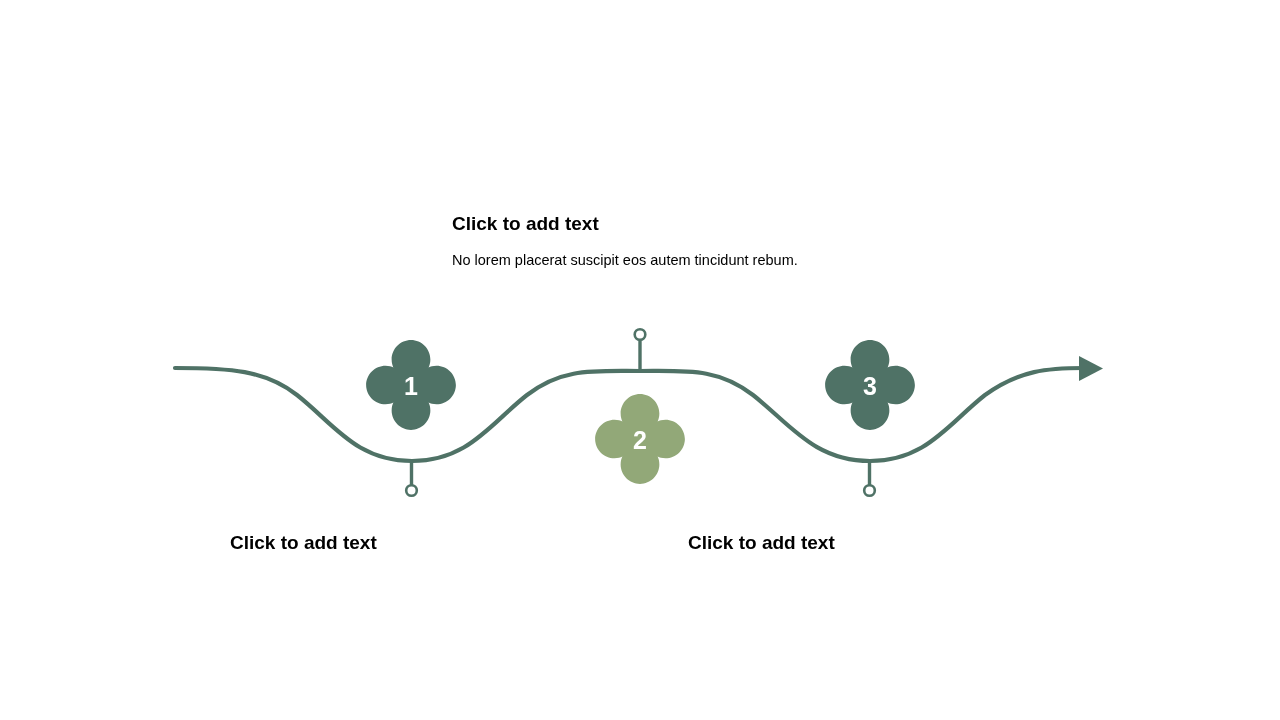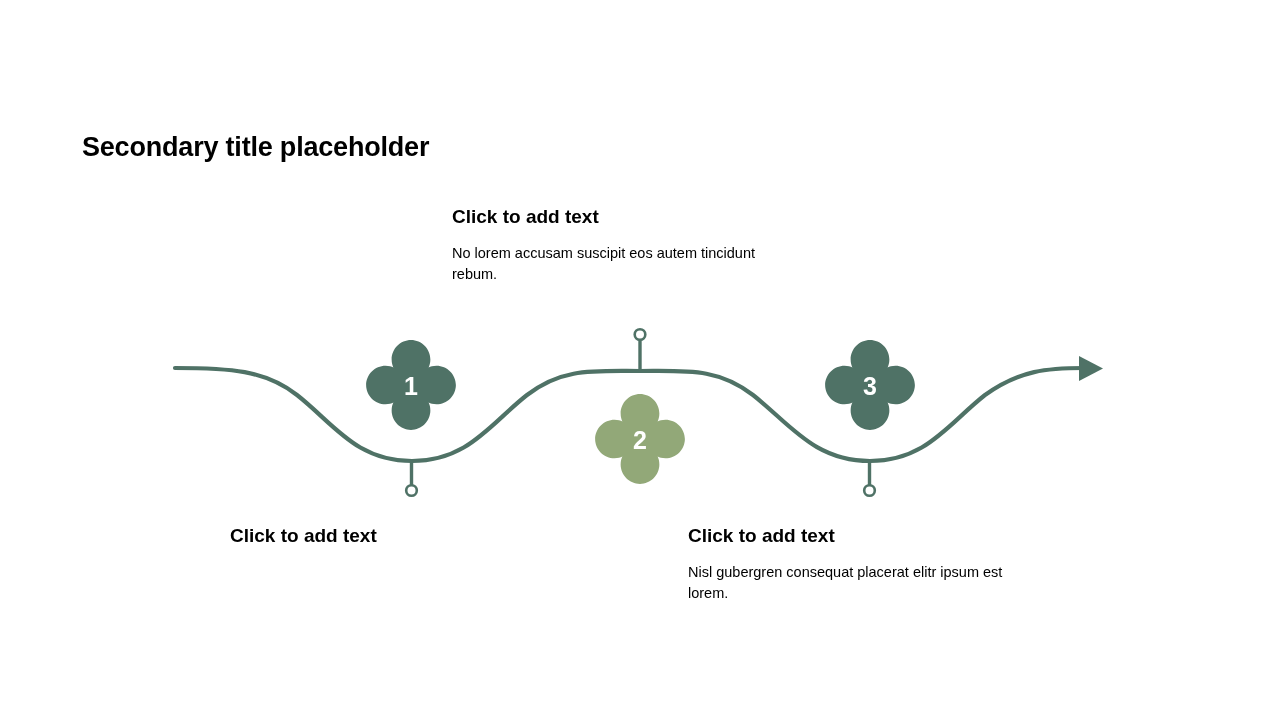--- a/index.html
+++ b/index.html
@@ -67,40 +67,39 @@
   .node-3-label { left: 870px; top: 386px; }
 
   
   .text-block {
     position: absolute;
   }
   .text-block .tb-heading {
     font-size: 19px;
     font-weight: bold;
     line-height: 1.25;
-    margin: 8px 0 14px 0;
+    margin: 15px 0 14px 0;
     white-space: nowrap;
   }
   .text-block .tb-body {
     font-size: 14.5px;
     font-weight: normal;
     line-height: 1.48;
     margin: 0;
   }
 
   .block-top    { left: 452px; top: 197px; width: 350px; }
   .block-left   { left: 230px; top: 516px; width: 330px; }
   .block-right  { left: 688px; top: 516px; width: 355px; }
 </style>
 </head>
 <body>
 
 <div class="slide">
 
-  <div class="slide-title">Secondary title placeholder</div>
 
   <div class="diagram">
     <svg viewBox="0 0 1280 720" xmlns="http://www.w3.org/2000/svg">
       <defs>
 
         <g id="quatrefoil">
           <path d="M50,4
                    C62,4 72,14 72,26
                    C72,30 71,33 70,35
                    C72,34 75,33 79,33
@@ -164,25 +163,24 @@
       </g>
     </svg>
   </div>
 
   <div class="node-label node-1-label">1</div>
   <div class="node-label node-2-label">2</div>
   <div class="node-label node-3-label">3</div>
 
   <div class="text-block block-top">
     <div class="tb-heading">Click to add text</div>
-    <div class="tb-body">No lorem accusam suscipit eos autem tincidunt rebum.</div>
+    <div class="tb-body">No lorem placerat suscipit eos autem tincidunt rebum.</div>
   </div>
 
   <div class="text-block block-left">
     <div class="tb-heading">Click to add text</div>
   </div>
 
   <div class="text-block block-right">
     <div class="tb-heading">Click to add text</div>
-    <div class="tb-body">Nisl gubergren consequat placerat elitr ipsum est lorem.</div>
   </div>
 
 </div>
 
 </body></html>

